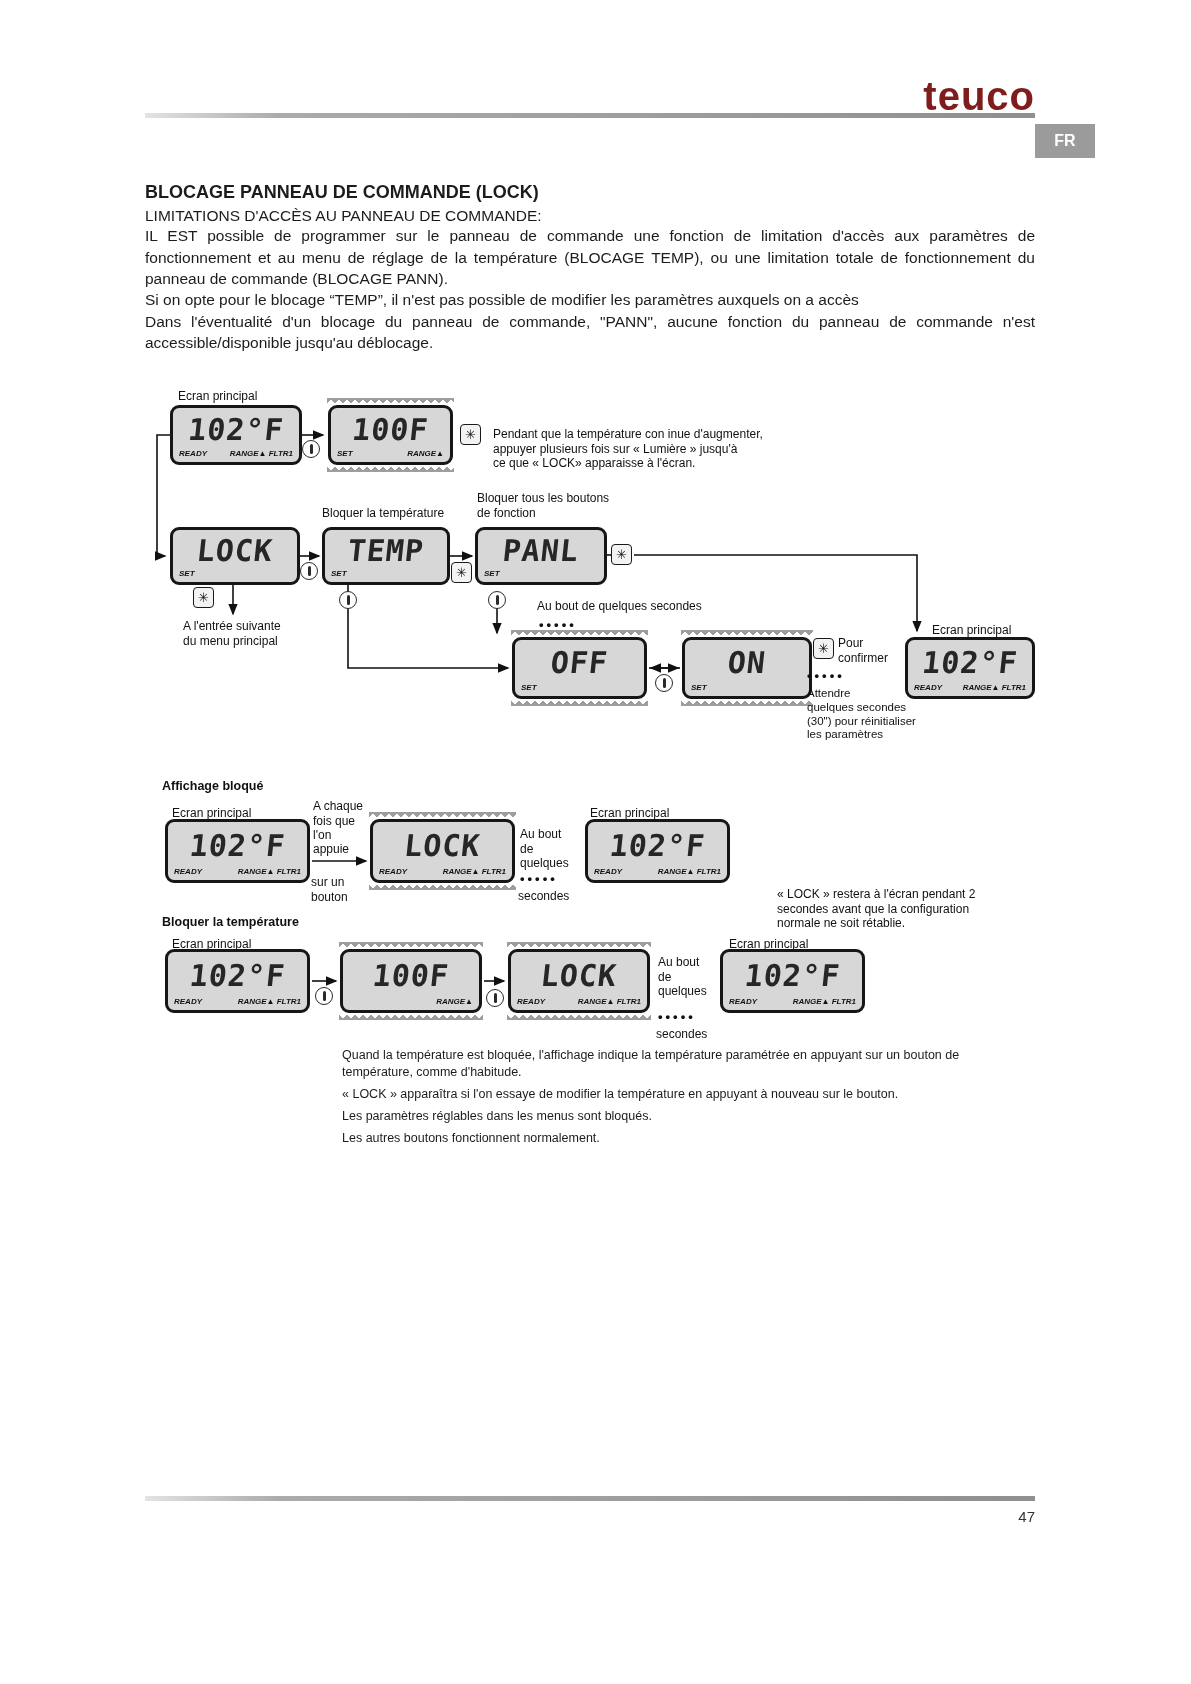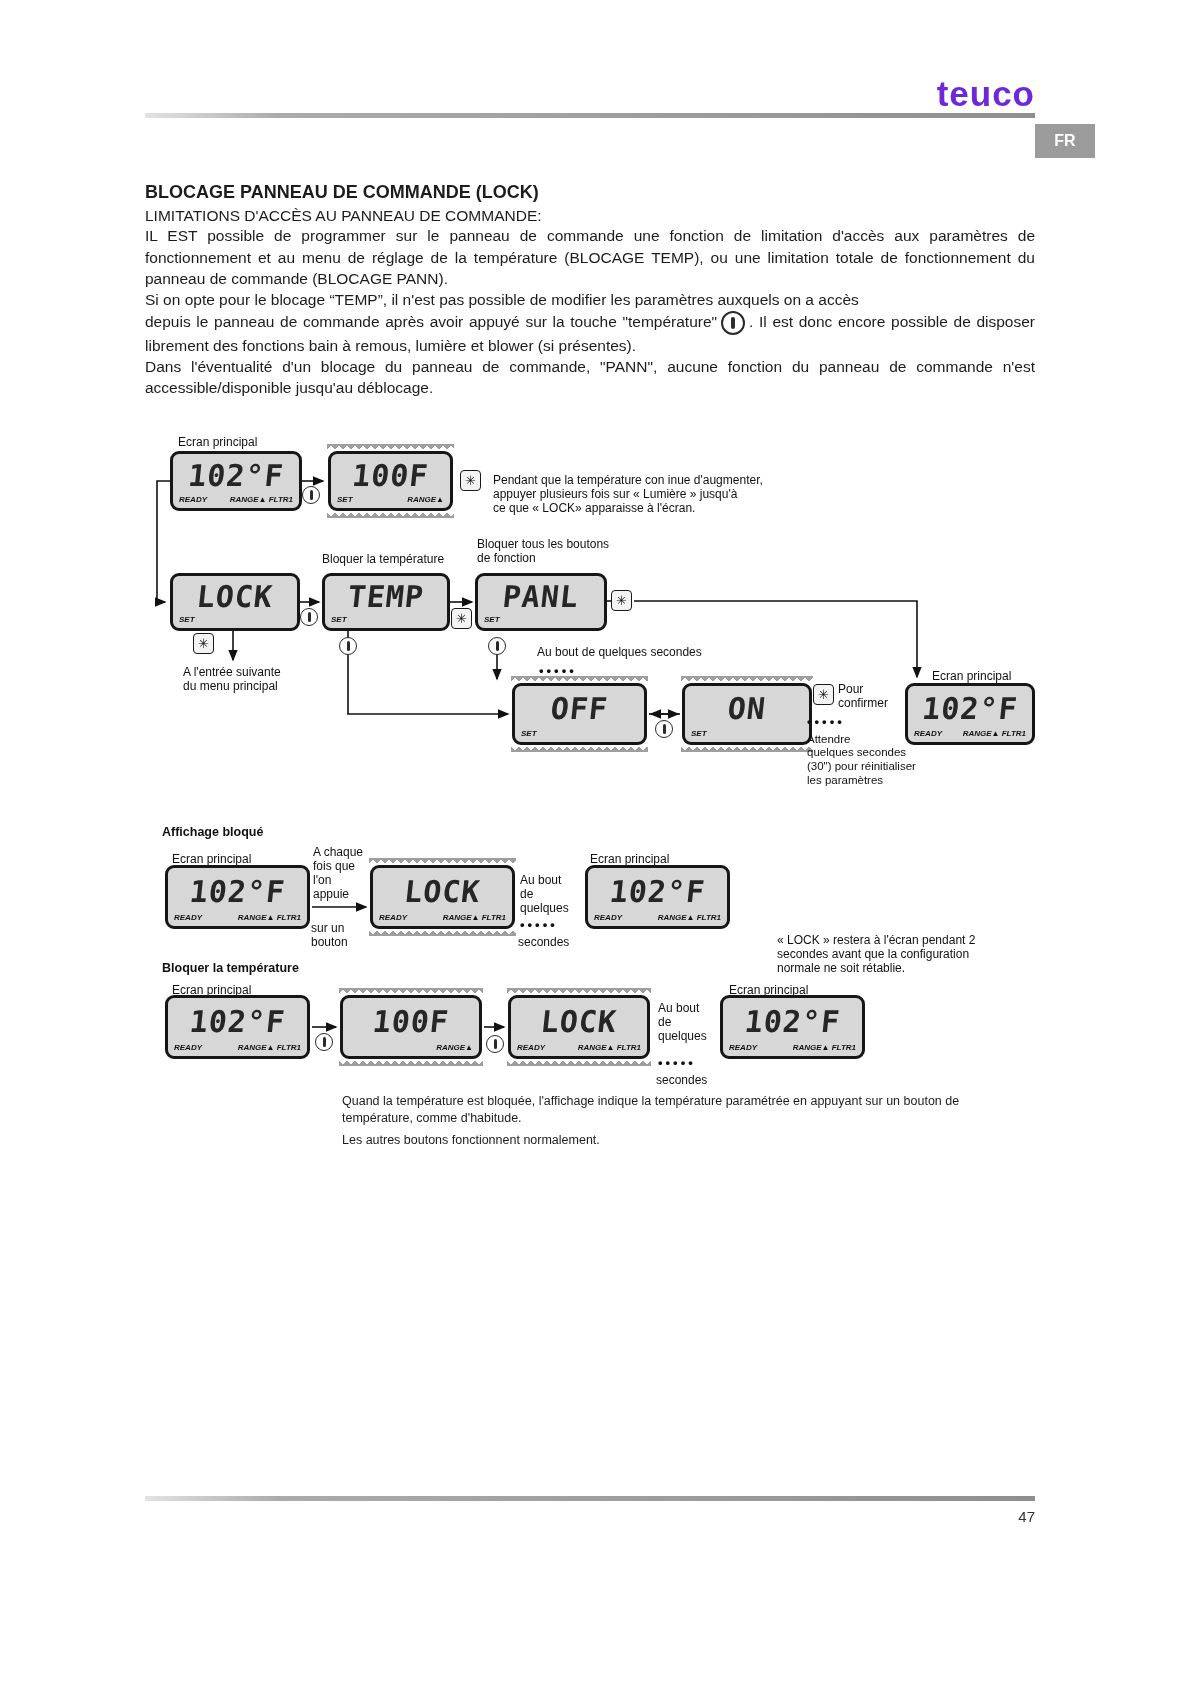--- a/index.html
+++ b/index.html
@@ -8,21 +8,21 @@
     position: relative;
     width: 1191px; height: 1684px;
     background: #ffffff;
     font-family: "Liberation Sans", "DejaVu Sans", sans-serif;
     color: #1c1c1c;
     overflow: hidden;
   }
   
   .brand {
     position:absolute; top:74px; right:156px;
-    font-size:35px; font-weight:bold; color:#6d28d9; letter-spacing:1px;
+    font-size:40px; font-weight:bold; color:#7f1d1d; letter-spacing:1px;
   }
   .rule {
     position:absolute; left:145px; width:890px; height:5px;
     background: linear-gradient(to right,#e3e3e3 0%,#ababab 15%,#8f8f8f 100%);
   }
   .rule-top { top:113px; }
   .rule-bottom { top:1496px; }
   .lang-tab {
     position:absolute; top:124px; left:1035px; width:60px; height:34px;
     background:#9b9b9b; color:#ffffff; font-weight:bold; font-size:16px;
@@ -110,21 +110,20 @@
   <div class="brand">teuco</div>
   <div class="rule rule-top"></div>
   <div class="lang-tab">FR</div>
 
   <main>
     <h1>BLOCAGE PANNEAU DE COMMANDE (LOCK)</h1>
     <h2>LIMITATIONS D'ACCÈS AU PANNEAU DE COMMANDE:</h2>
 
     <p class="body mtA">IL EST possible de programmer sur le panneau de commande une fonction de limitation d'accès aux paramètres de fonctionnement et au menu de réglage de la température (BLOCAGE TEMP), ou une limitation totale de fonctionnement du panneau de commande (BLOCAGE PANN).</p>
     <p class="body mtB">Si on opte pour le blocage “TEMP”, il n'est pas possible de modifier les paramètres auxquels on a accès</p>
-    <p class="body mtC"><span>depuis le panneau de commande après avoir appuyé sur la touche "température"</span><span class="temp-icon"></span><span>. Il est donc encore possible de disposer librement des fonctions bain à remous, lumière et blower (si présentes).</span></p>
     <p class="body mtD">Dans l'éventualité d'un blocage du panneau de commande, "PANN", aucune fonction du panneau de commande n'est accessible/disponible jusqu'au déblocage.</p>
 
     <div class="dgm dgm1">
       <svg class="connectors" width="890" height="360">
         <defs>
           <marker id="ar1" markerWidth="9" markerHeight="8" refX="6.5" refY="3" orient="auto">
             <path class="mk" d="M0,0 L7.5,3 L0,6 z"></path>
           </marker>
         </defs>
         <path d="M157,48 H178" marker-end="url(#ar1)"></path>
@@ -332,19 +331,21 @@
         <div class="lcd-value">102°F</div>
         <div class="lcd-labels">
             <span>READY</span>
             <span>RANGE▲ FLTR1</span>
           </div>
       </div>
     </div>
 
     <div class="notes">
       <div>Quand la température est bloquée, l'affichage indique la température paramétrée en appuyant sur un bouton de température, comme d'habitude.</div>
+      <div>« LOCK » apparaîtra si l'on essaye de modifier la température en appuyant à nouveau sur le bouton.</div>
+      <div>Les paramètres réglables dans les menus sont bloqués.</div>
       <div>Les autres boutons fonctionnent normalement.</div>
     </div>
   </main>
 
   <div class="rule rule-bottom"></div>
   <div class="pagenum">47</div>
 </div>
 
 </body></html>

